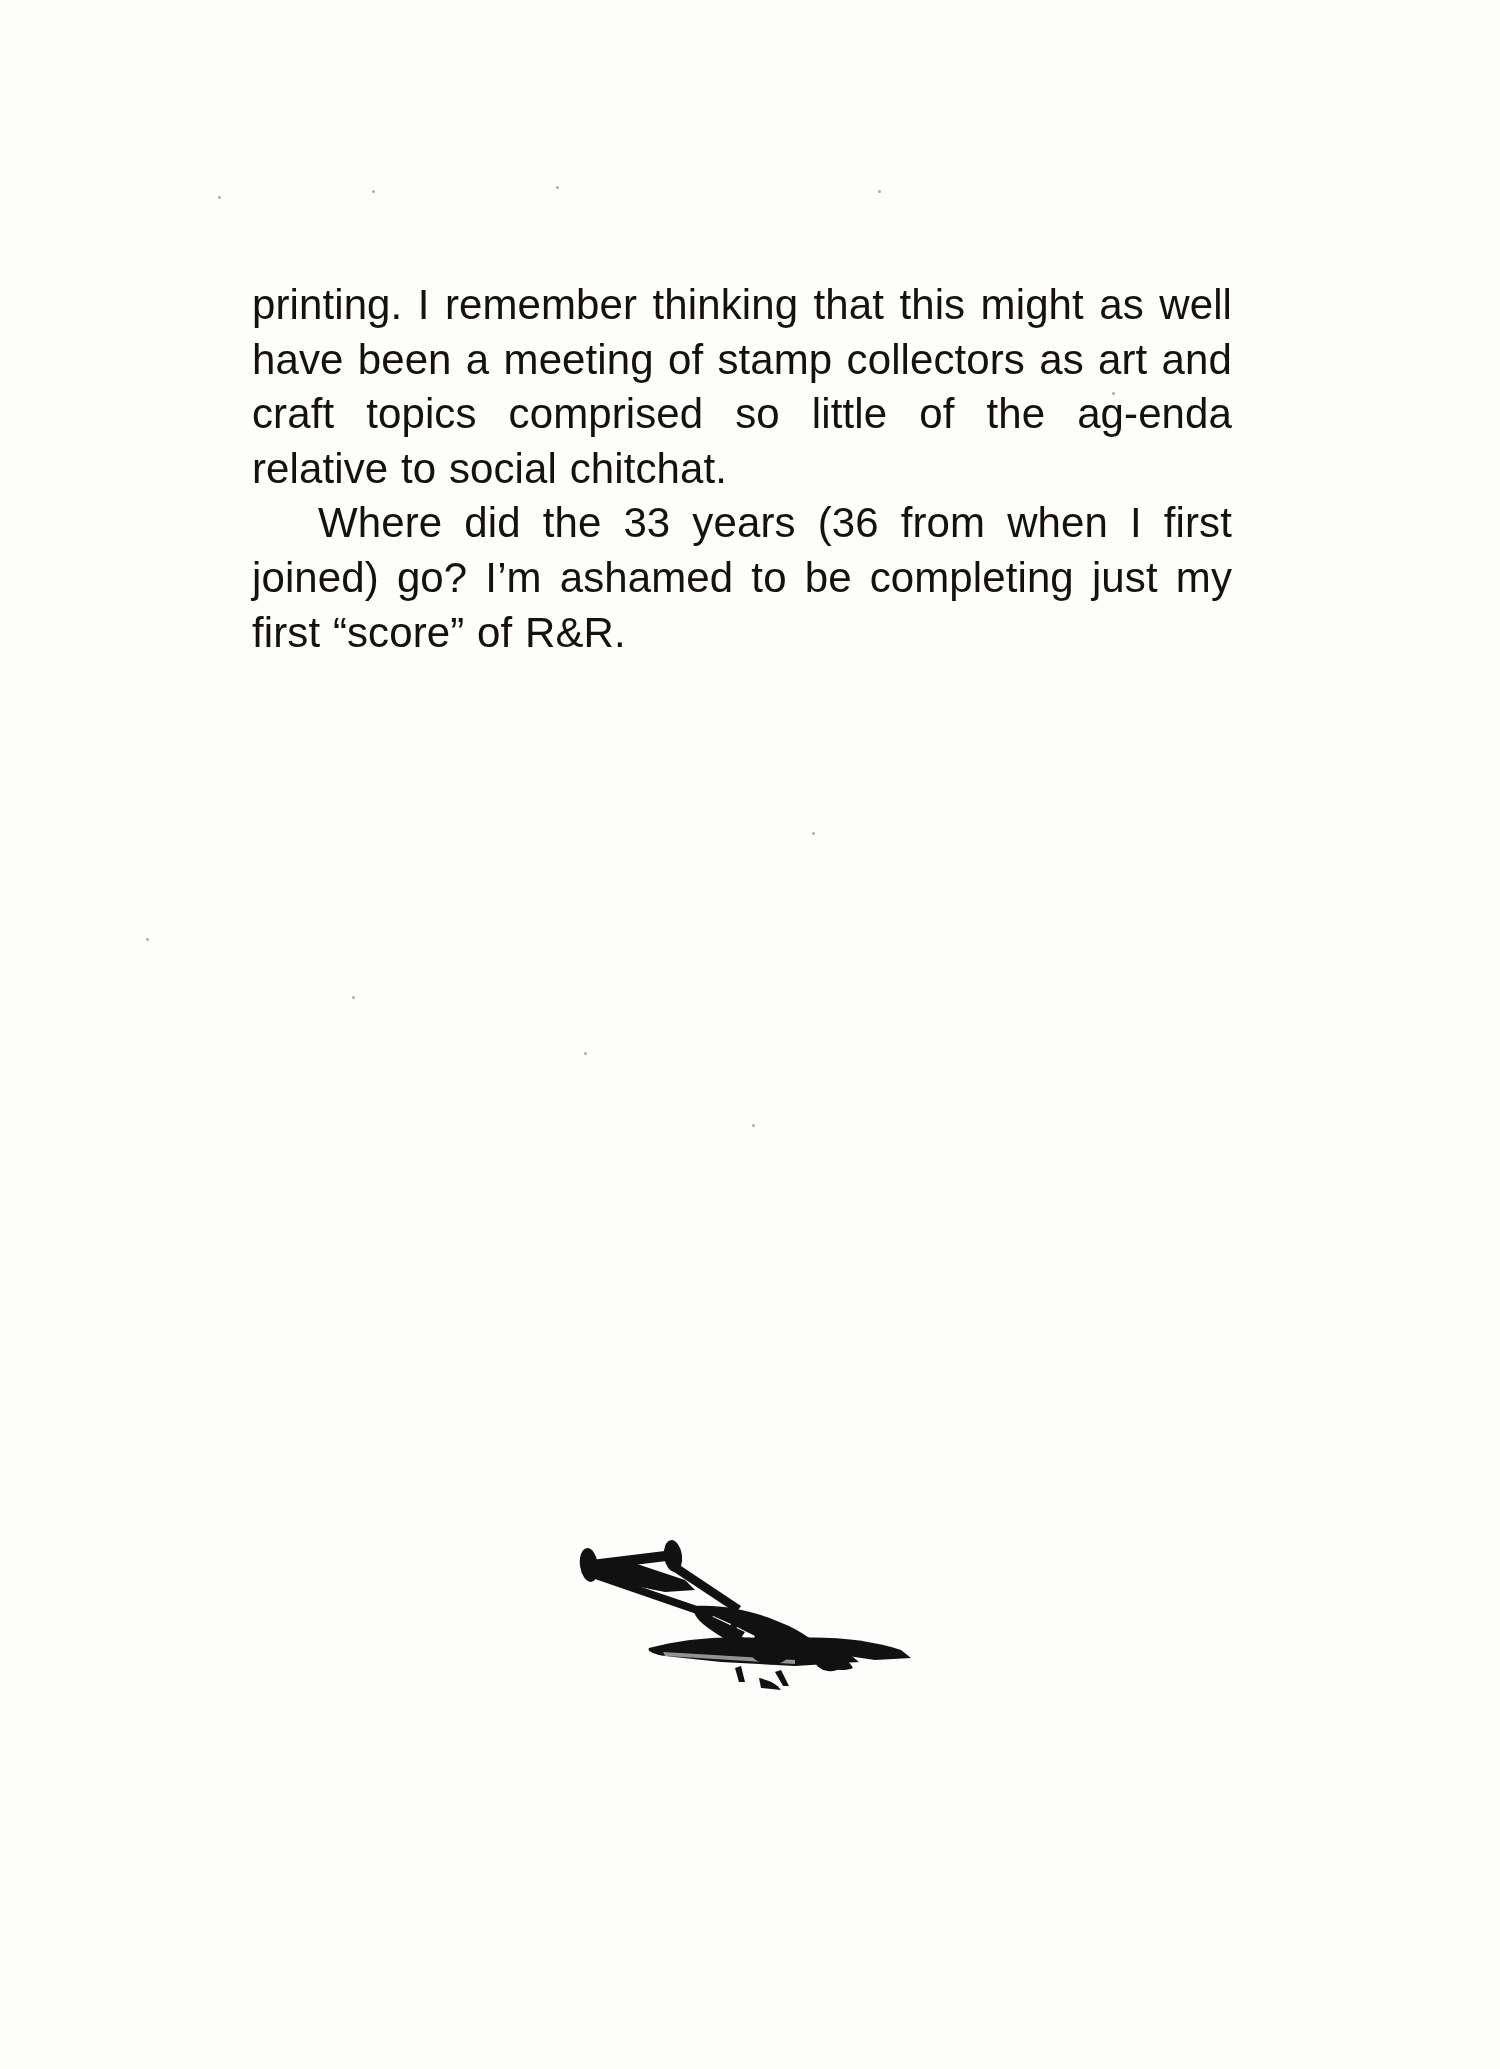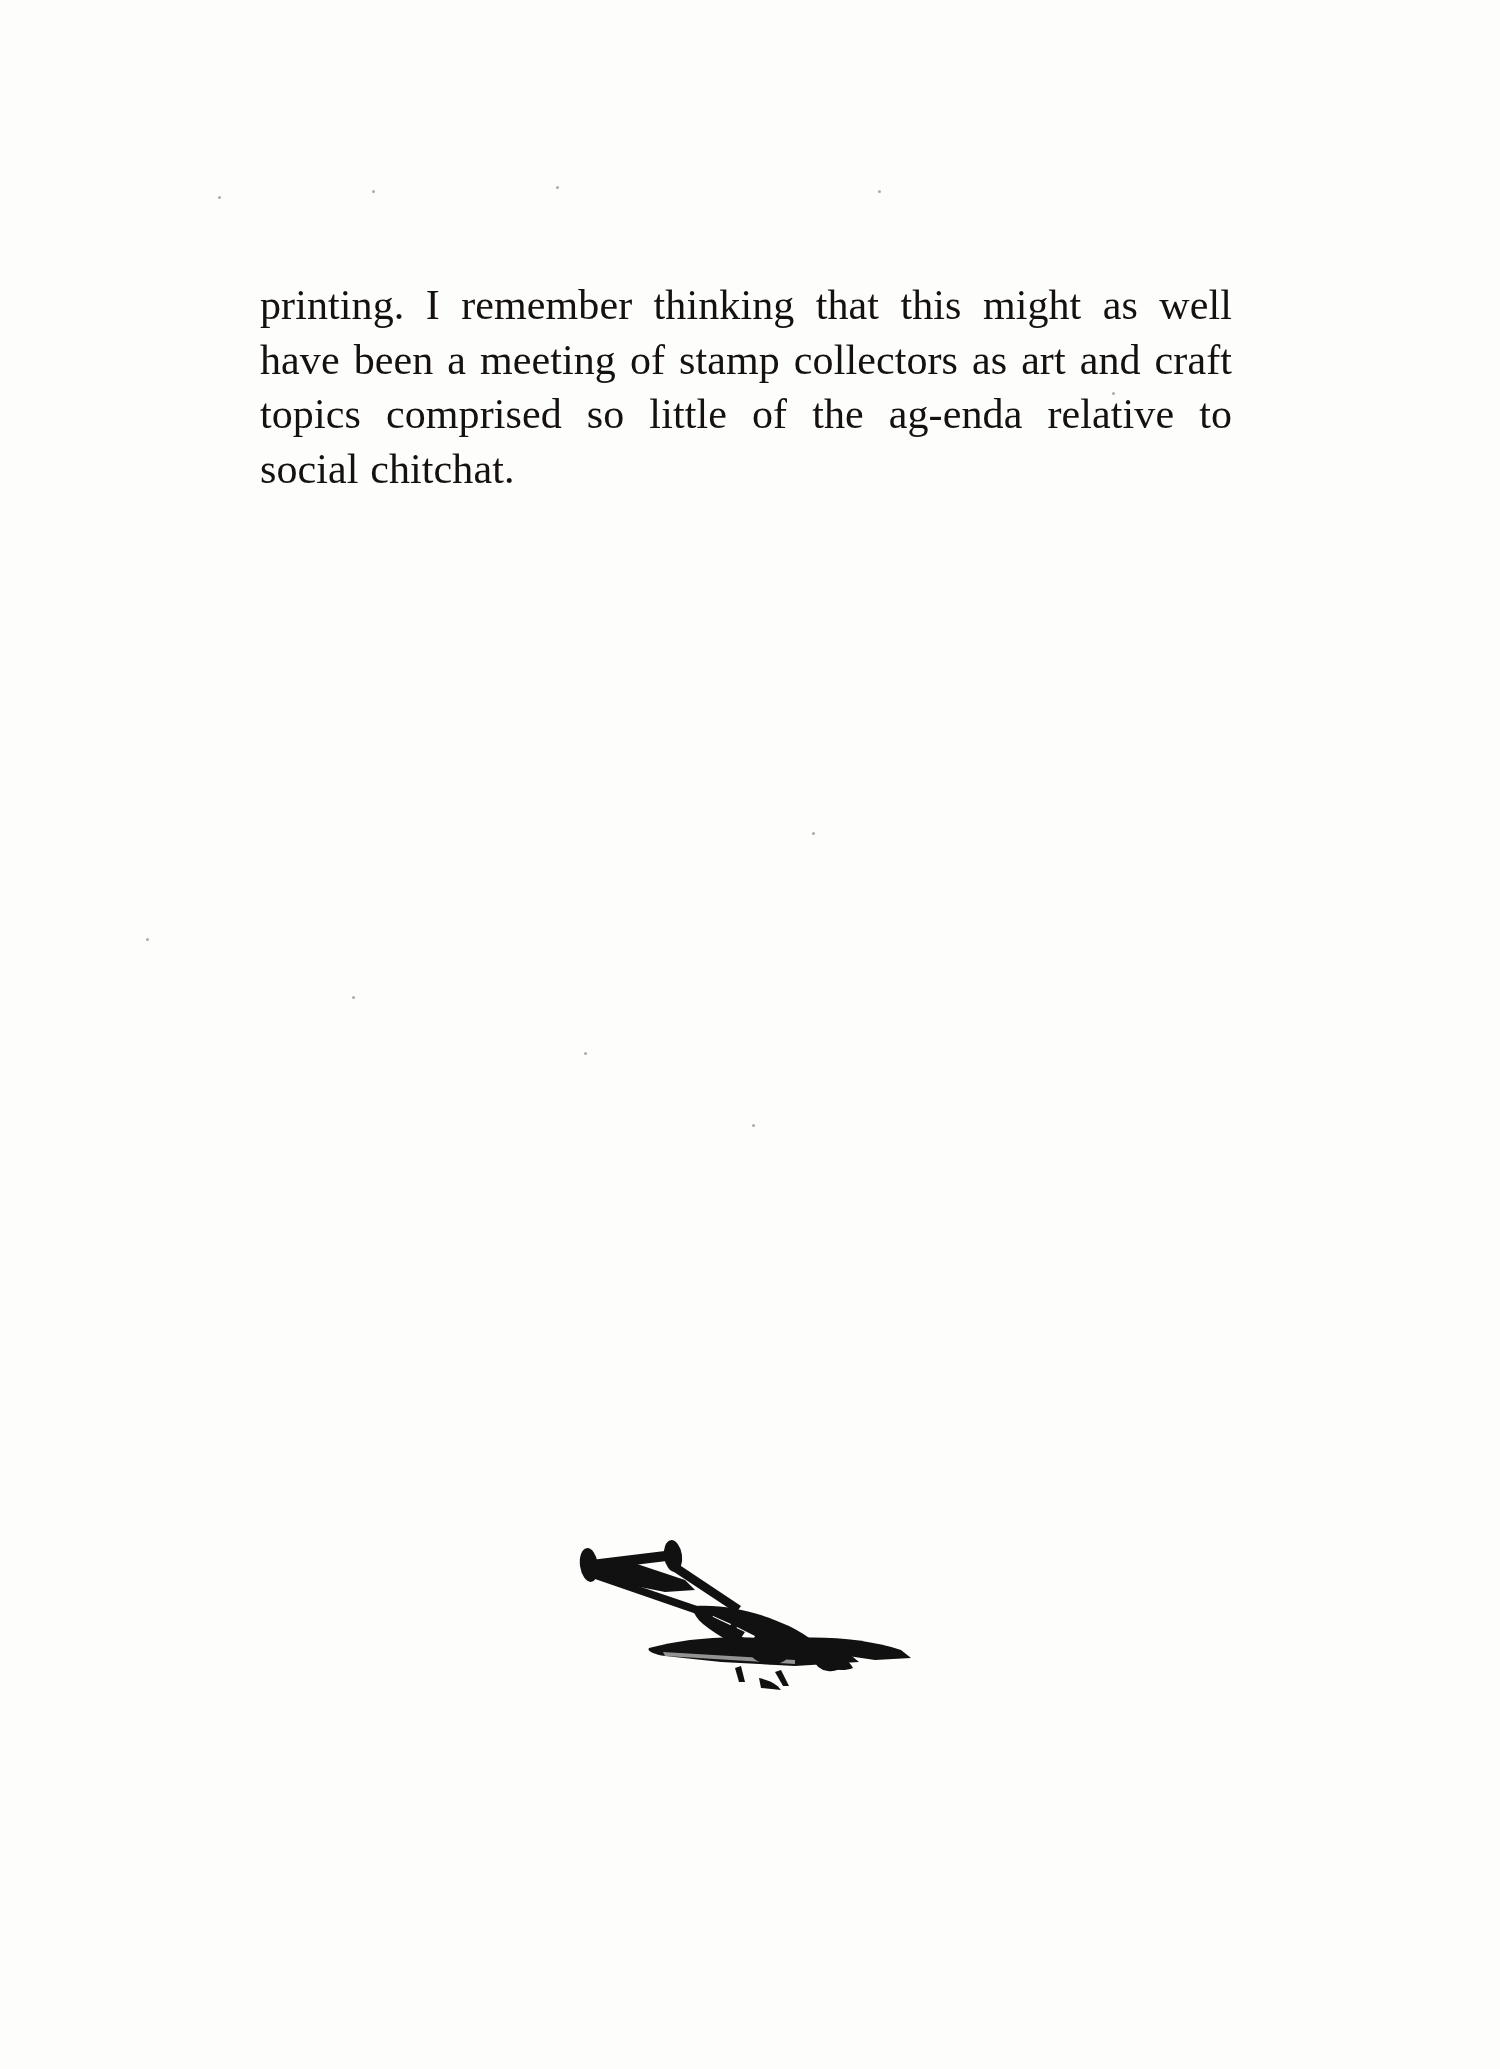--- a/index.html
+++ b/index.html
@@ -19,22 +19,22 @@
     inset: 0;
     background: #fdfdfb;
   }
   .text-block {
     position: absolute;
     left: 252px;
     top: 278px;
     width: 980px;
   }
   .para {
-    margin: 0 0 0 8px;
-    font-family: Liberation Serif, serif;
+    margin: 0 0 0 0;
+    font-family: Liberation Sans, sans-serif;
     font-size: 42px;
     line-height: 1.30;
     color: #15110f;
     text-align: justify;
     text-justify: inter-word;
     letter-spacing: 0.1px;
     word-spacing: 1px;
   }
   .para + .para {
     text-indent: 66px;
@@ -77,20 +77,21 @@
   <div class="speck" style="left:878px; top:190px;"></div>
   <div class="speck" style="left:1112px; top:392px;"></div>
   <div class="speck" style="left:812px; top:832px;"></div>
   <div class="speck" style="left:146px; top:938px;"></div>
   <div class="speck" style="left:352px; top:996px;"></div>
   <div class="speck" style="left:584px; top:1052px;"></div>
   <div class="speck" style="left:752px; top:1124px;"></div>
 
   <div class="text-block">
     <p class="para">printing. I remember thinking that this might as well have been a meeting of stamp collectors as art and craft topics comprised so little of the ag-enda relative to social chitchat.</p>
+    <p class="para">Where did the 33 years (36 from when I first joined) go? I’m ashamed to be completing just my first “score” of R&amp;R.</p>
   </div>
 
   <div class="plane">
     <svg viewBox="0 0 380 210" xmlns="http://www.w3.org/2000/svg" aria-hidden="true">
       <g fill="#111111">
 
         <path d="M40 48 C52 40 70 38 86 42 L140 60 L150 70 L120 72 L70 62 C54 58 42 54 40 48 Z"></path>
 
         <ellipse cx="44" cy="45" rx="9" ry="17" transform="rotate(-8 44 45)"></ellipse>
         <ellipse cx="128" cy="36" rx="9" ry="16" transform="rotate(-8 128 36)"></ellipse>

